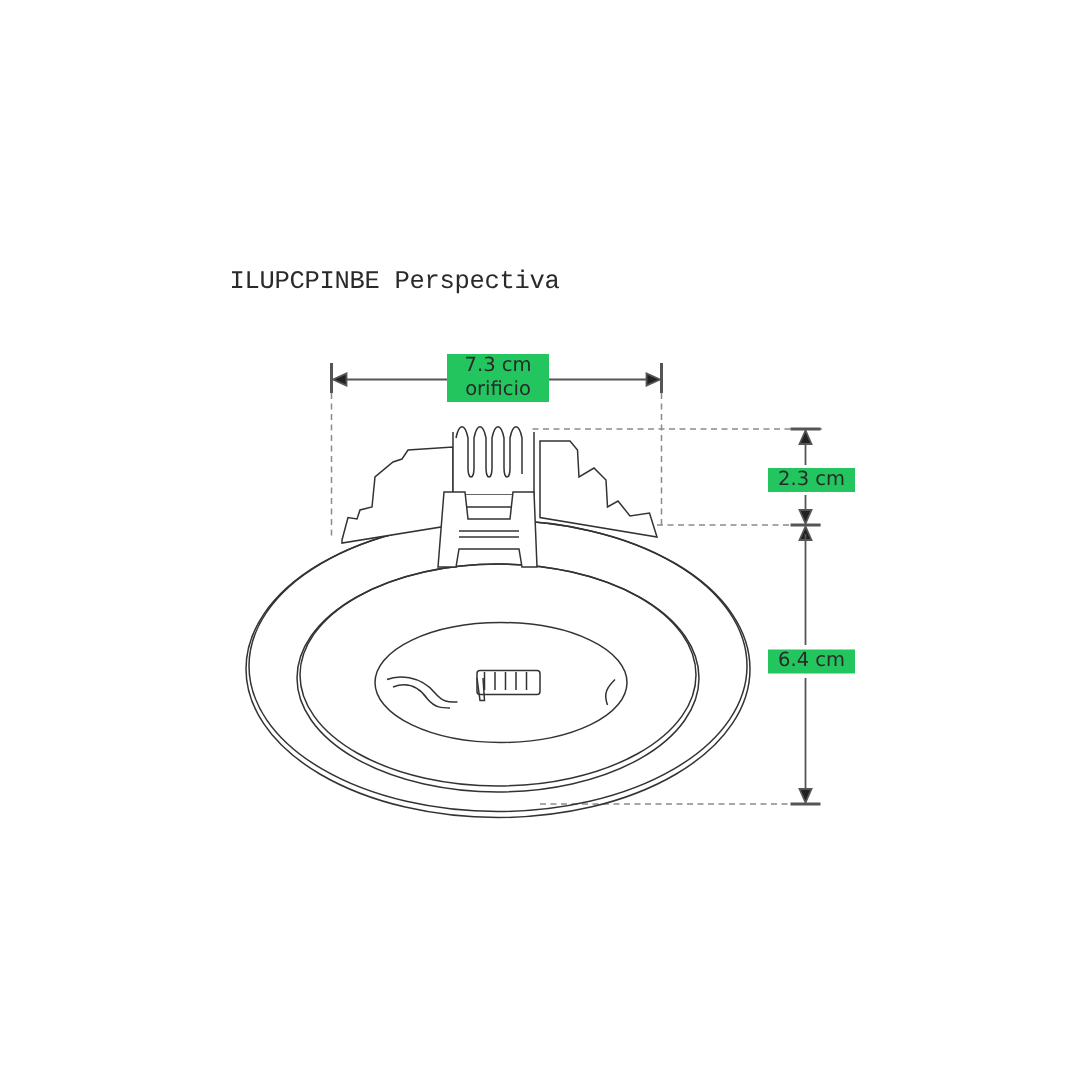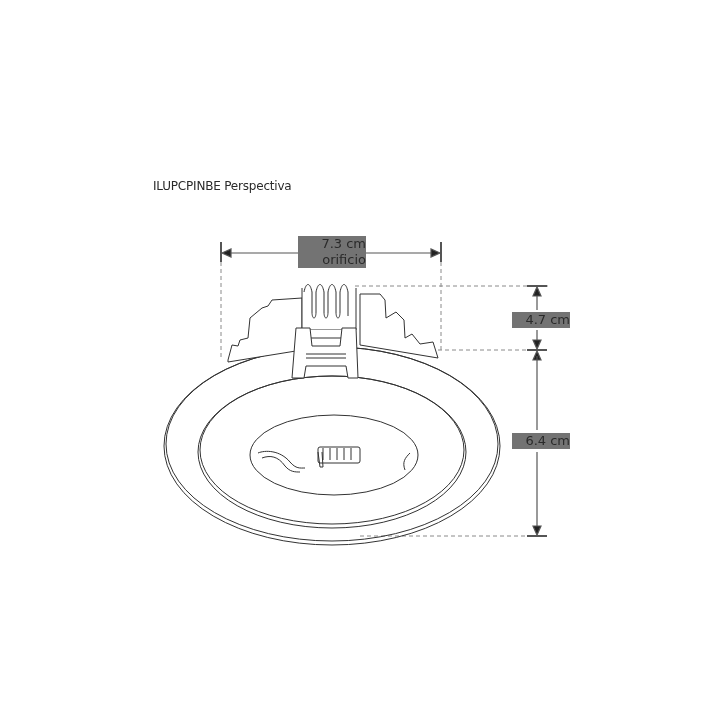--- a/index.html
+++ b/index.html
@@ -1,18 +1,18 @@
 <!DOCTYPE html>
 <html><head>
   <meta charset="utf-8">
   <style>
     html, body { margin: 0; padding: 0; background: #ffffff; }
     body { width: 720px; height: 720px; position: relative; overflow: hidden; font-family: "DejaVu Sans", sans-serif; }
-    .title { position: absolute; left: 153px; top: 179px; font-size: 12px; color: #2a2a2a; letter-spacing: -0.2px; }
-    .lbl { position: absolute; font-size: 13px; color: #2a2a2a; text-align: right; background: #737373; line-height: 16px; }
+    .title { position: absolute; left: 153px; top: 179px; font-size: 17px; color: #2a2a2a; letter-spacing: -0.2px; font-family: Liberation Mono, monospace; }
+    .lbl { position: absolute; font-size: 13px; color: #2a2a2a; text-align: center; background: #22c55e; line-height: 16px; }
     svg { position: absolute; left: 0; top: 0; }
   </style>
 </head>
 <body>
 
 <div class="title">ILUPCPINBE Perspectiva</div>
 
 <svg width="720" height="720" viewBox="0 0 720 720">
 
   <g stroke="#8a8a8a" stroke-width="1" stroke-dasharray="4,3" fill="none">
@@ -75,14 +75,14 @@
     <path d="M292,378 L296,328 L310,328 L312,346 L340,346 L342,328 L356,328 L358,378 L348,378 L346,366 L306,366 L304,378 Z"></path>
     <line x1="306" y1="354" x2="346" y2="354"></line>
     <line x1="306" y1="358" x2="346" y2="358"></line>
   </g>
 </svg>
 
 <div class="lbl" style="left:298px; top:236px; width:68px;">
   <div>7.3 cm</div>
   <div>orificio</div>
 </div>
-<div class="lbl" style="left:512px; top:312px; width:58px;">4.7 cm</div>
+<div class="lbl" style="left:512px; top:312px; width:58px;">2.3 cm</div>
 <div class="lbl" style="left:512px; top:433px; width:58px;">6.4 cm</div>
 
 </body></html>

